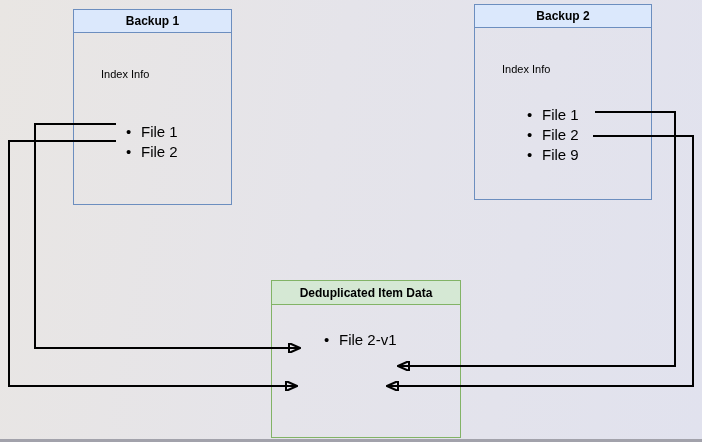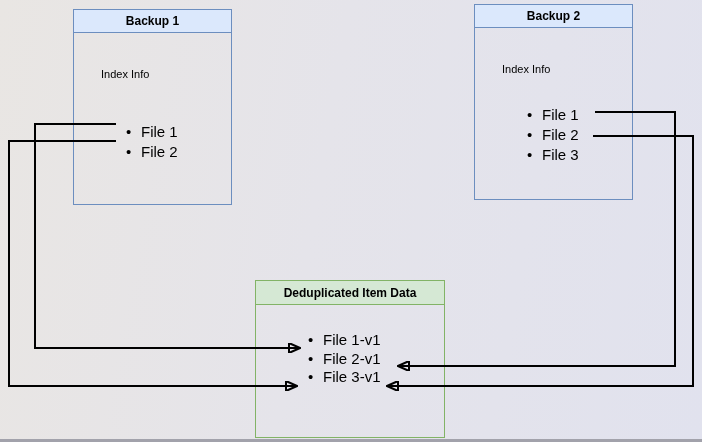--- a/index.html
+++ b/index.html
@@ -23,25 +23,25 @@
     align-items: center;
     justify-content: center;
     font-size: 12px;
     font-weight: bold;
     border-bottom: 1.5px solid;
     border-color: inherit;
     box-sizing: border-box;
   }
   .backup-node { border-color: #6c8ebf; }
   .backup-node .node-title { background: #dbe8fc; height: 23px; }
-  .dedup-node { border-color: #82b366; }
+  .dedup-node { border-color: #82b366; margin-left: 16px; }
   .dedup-node .node-title { background: #d5e8d4; height: 24px; }
 
   #backup1-box { left: 73px;  top: 9px;   width: 159px; height: 196px; }
-  #backup2-box { left: 474px; top: 4px;   width: 159px; height: 196px; }
+  #backup2-box { left: 474px; top: 4px;   width: 178px; height: 196px; }
   #dedup-box   { left: 255px; top: 280px; width: 190px; height: 158px; }
 
   .section-label {
     position: absolute;
     left: 27px;
     top: 58px;
     font-size: 11px;
   }
   ul.item-list {
     position: absolute;
@@ -98,30 +98,28 @@
       <li>File 2</li>
     </ul>
   </div>
 
   <div class="node backup-node" id="backup2-box">
     <div class="node-title">Backup 2</div>
     <div class="section-label">Index Info</div>
     <ul class="item-list">
       <li>File 1</li>
       <li>File 2</li>
-      <li>File 3</li>
+      <li>File 9</li>
     </ul>
   </div>
 
   <div class="node dedup-node" id="dedup-box">
     <div class="node-title">Deduplicated Item Data</div>
     <ul class="item-list">
-      <li>File 1-v1</li>
       <li>File 2-v1</li>
-      <li>File 3-v1</li>
     </ul>
   </div>
 
   <svg class="arrow-layer" viewBox="0 0 702 442" xmlns="http://www.w3.org/2000/svg">
     <defs>
       <marker id="arrowhead" markerUnits="userSpaceOnUse" markerWidth="13" markerHeight="10" refX="12" refY="5" orient="auto">
         <path d="M1,0 L12,5 L1,10 Z" fill="#000" stroke="none"></path>
       </marker>
     </defs>
     <path d="M116,124 L35,124 L35,348 L300,348" marker-end="url(#arrowhead)"></path>

